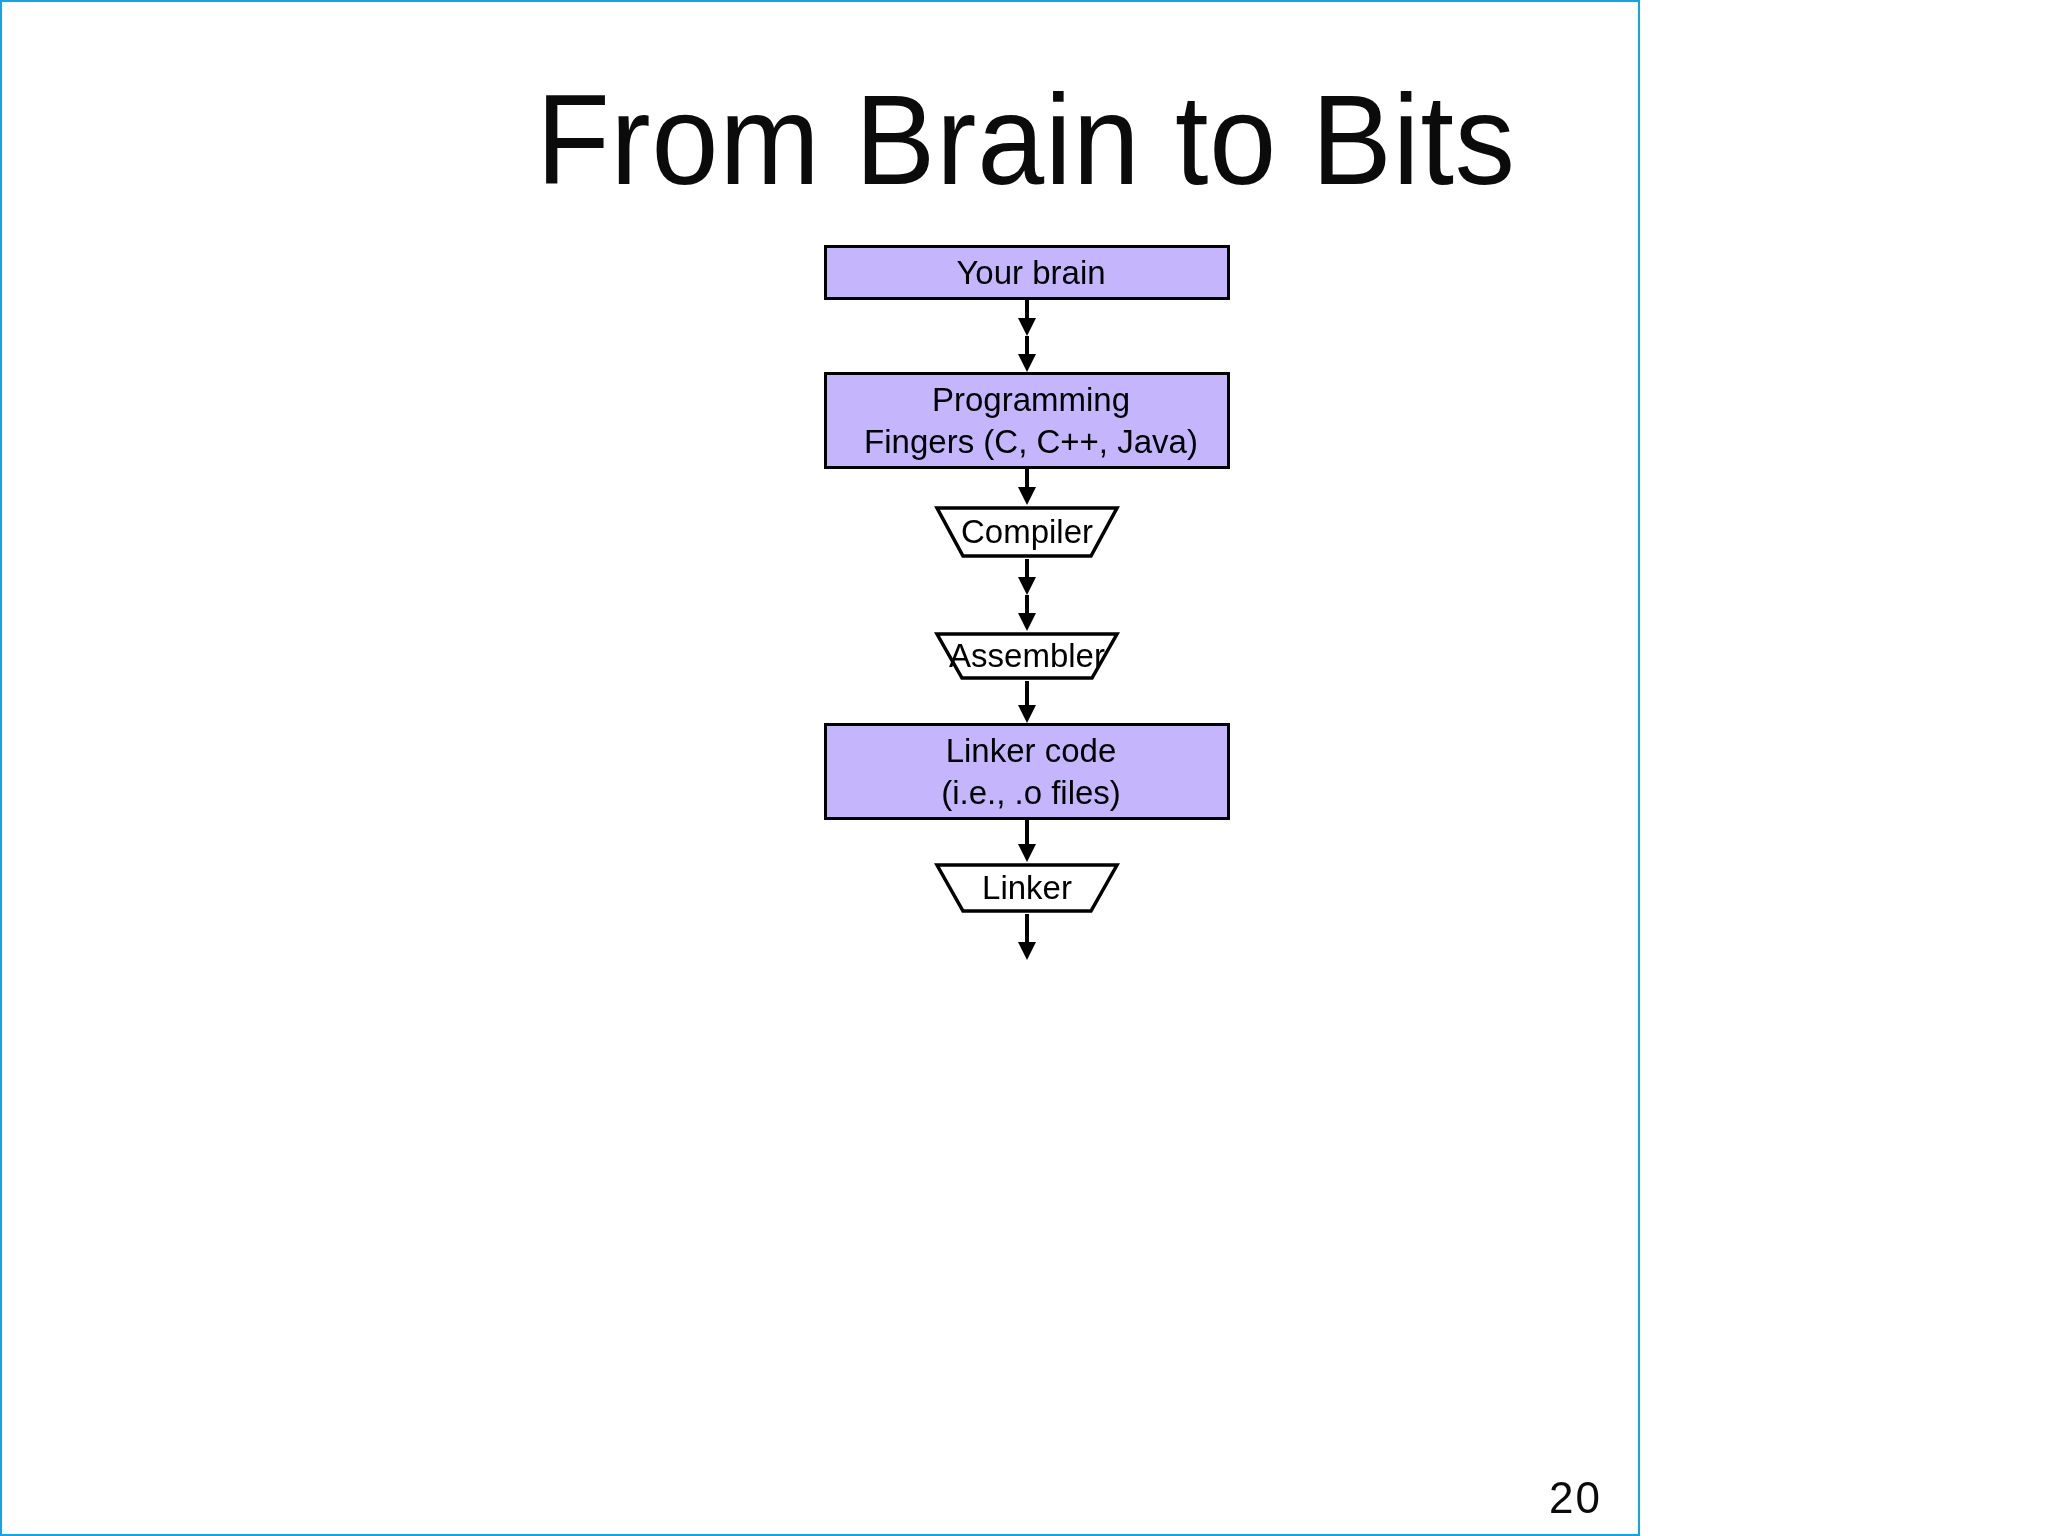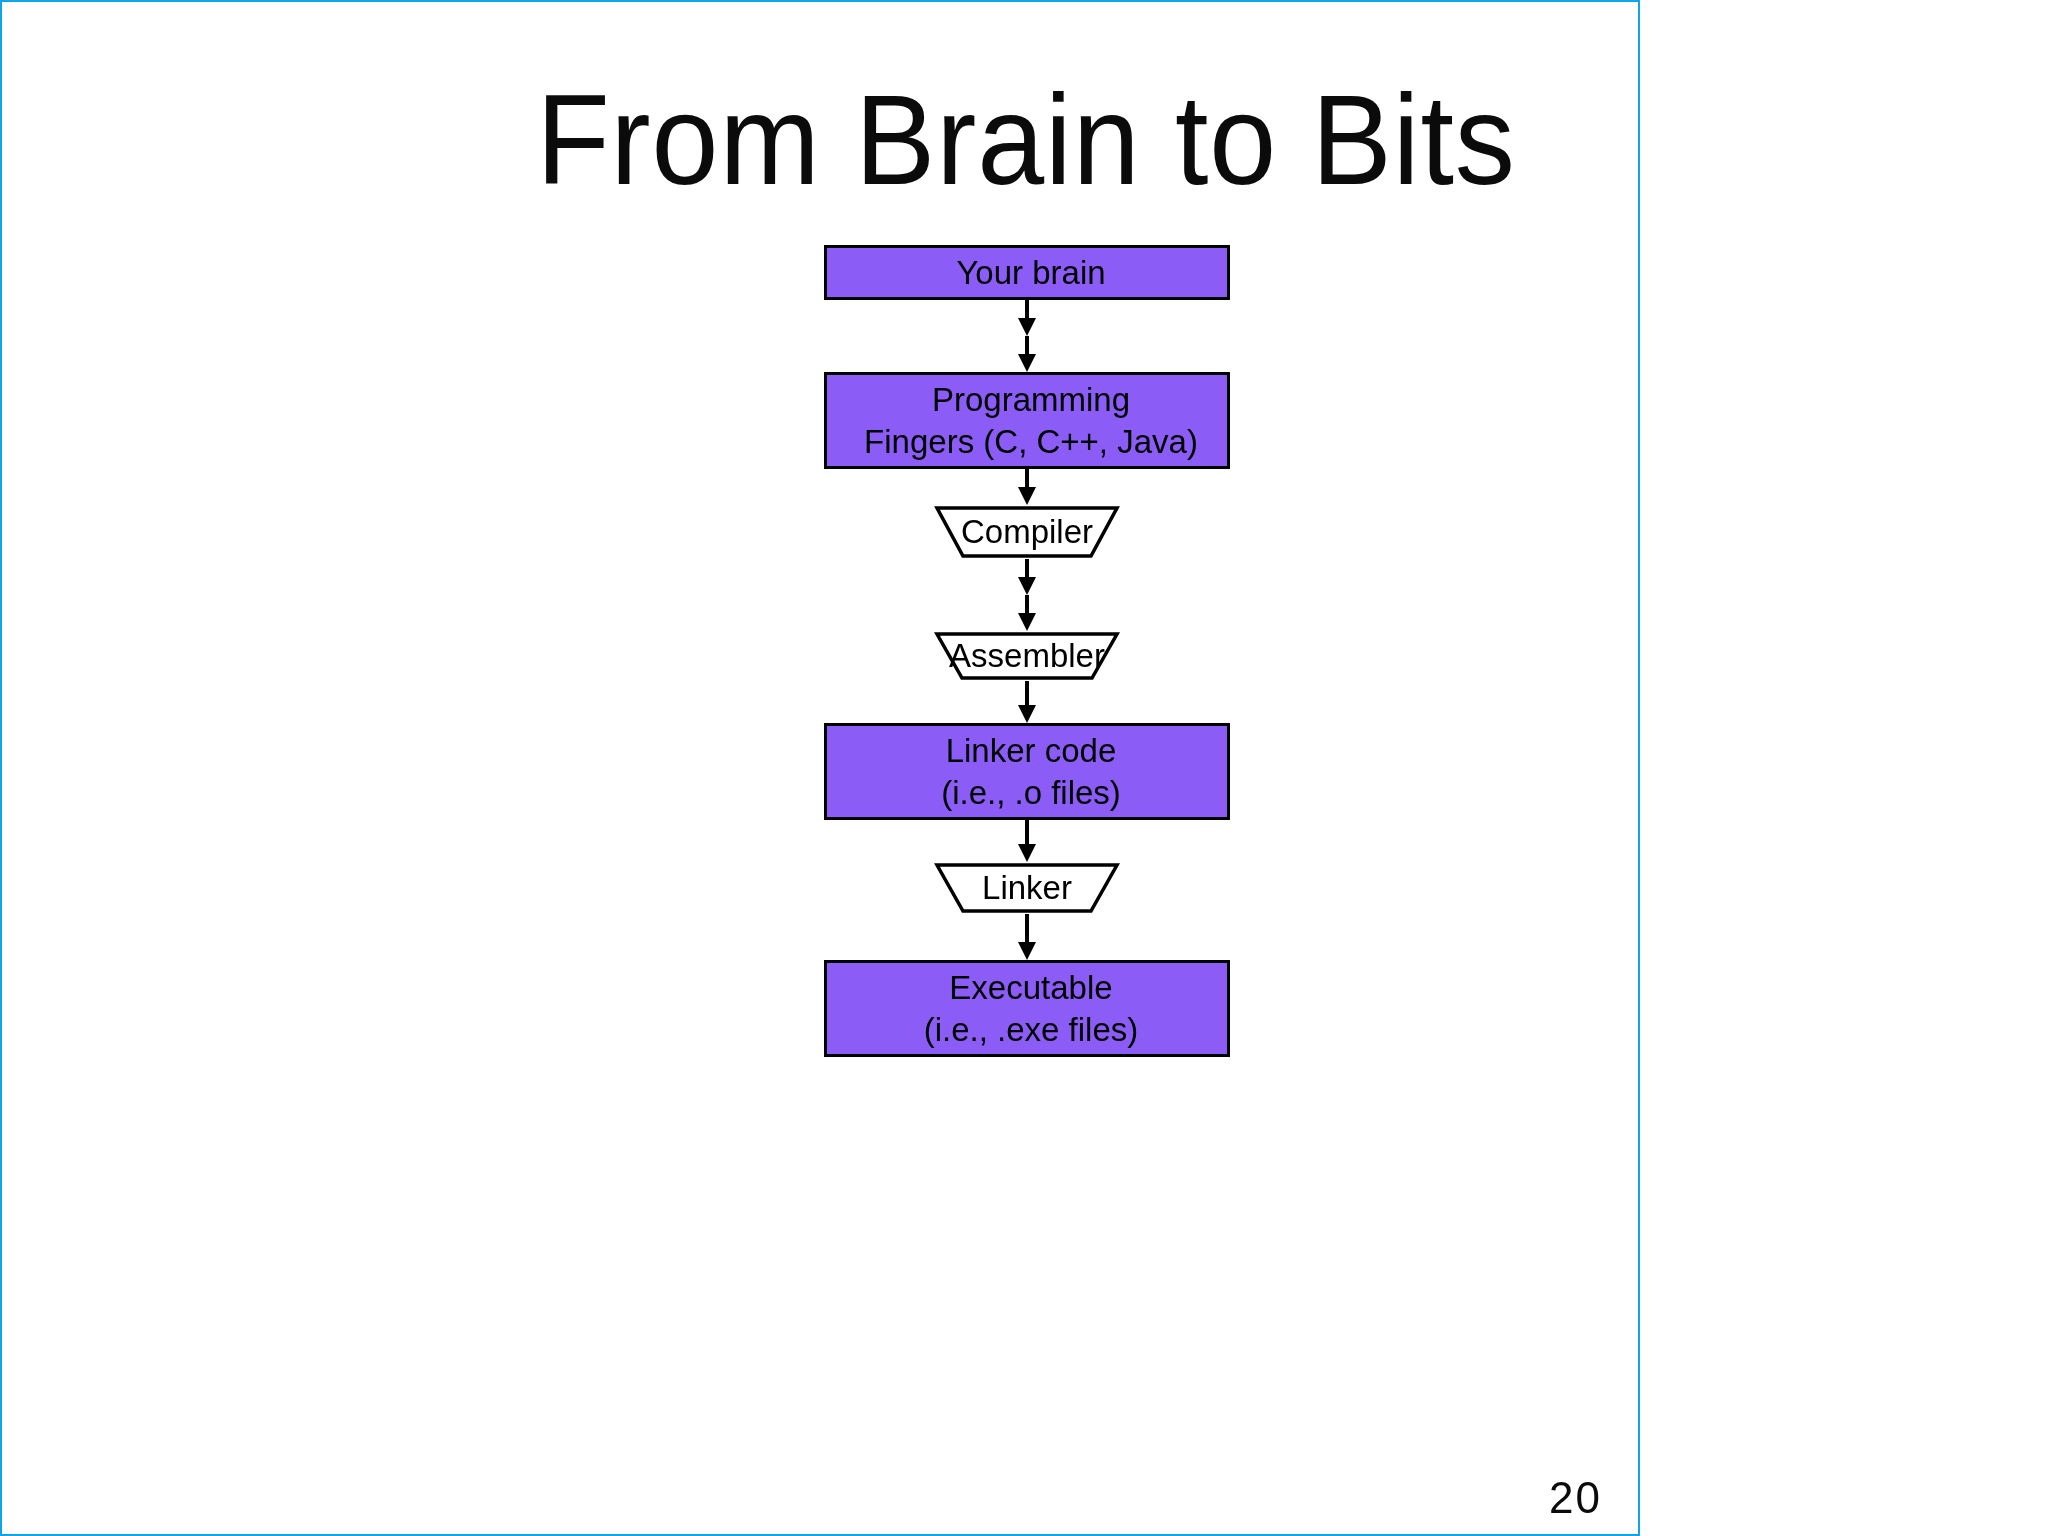--- a/index.html
+++ b/index.html
@@ -54,21 +54,21 @@
     text-align: center;
     display: flex;
     align-items: center;
     justify-content: center;
     white-space: pre-line;
   }
 
   
   .rect {
     border: 3px solid #000000;
-    background: #8b5cf6;
+    background: #c4b5fd;
     margin-left: auto;
     margin-right: auto;
     padding-left: 8px;
   }
   .rect.w-full { width: 406px; }
   .rect.w-narrow { width: 406px; }
 
   .rect.h1 { height: 55px; }
   .rect.h2 { height: 97px; }
 
@@ -208,20 +208,18 @@
       <div class="trap-label">Linker</div>
     </div>
 
     <div class="arrow">
       <svg width="24" height="46" viewBox="0 0 24 46" aria-hidden="true">
         <line x1="12" y1="0" x2="12" y2="36" stroke="#000" stroke-width="4"></line>
         <polygon points="12,46 3,28 21,28" fill="#000"></polygon>
       </svg>
     </div>
 
-    <div class="node rect w-full h2">Executable
-(i.e., .exe files)</div>
 
   </div>
 
   <div id="page-number">20</div>
 
 </div>
 
 </body></html>

